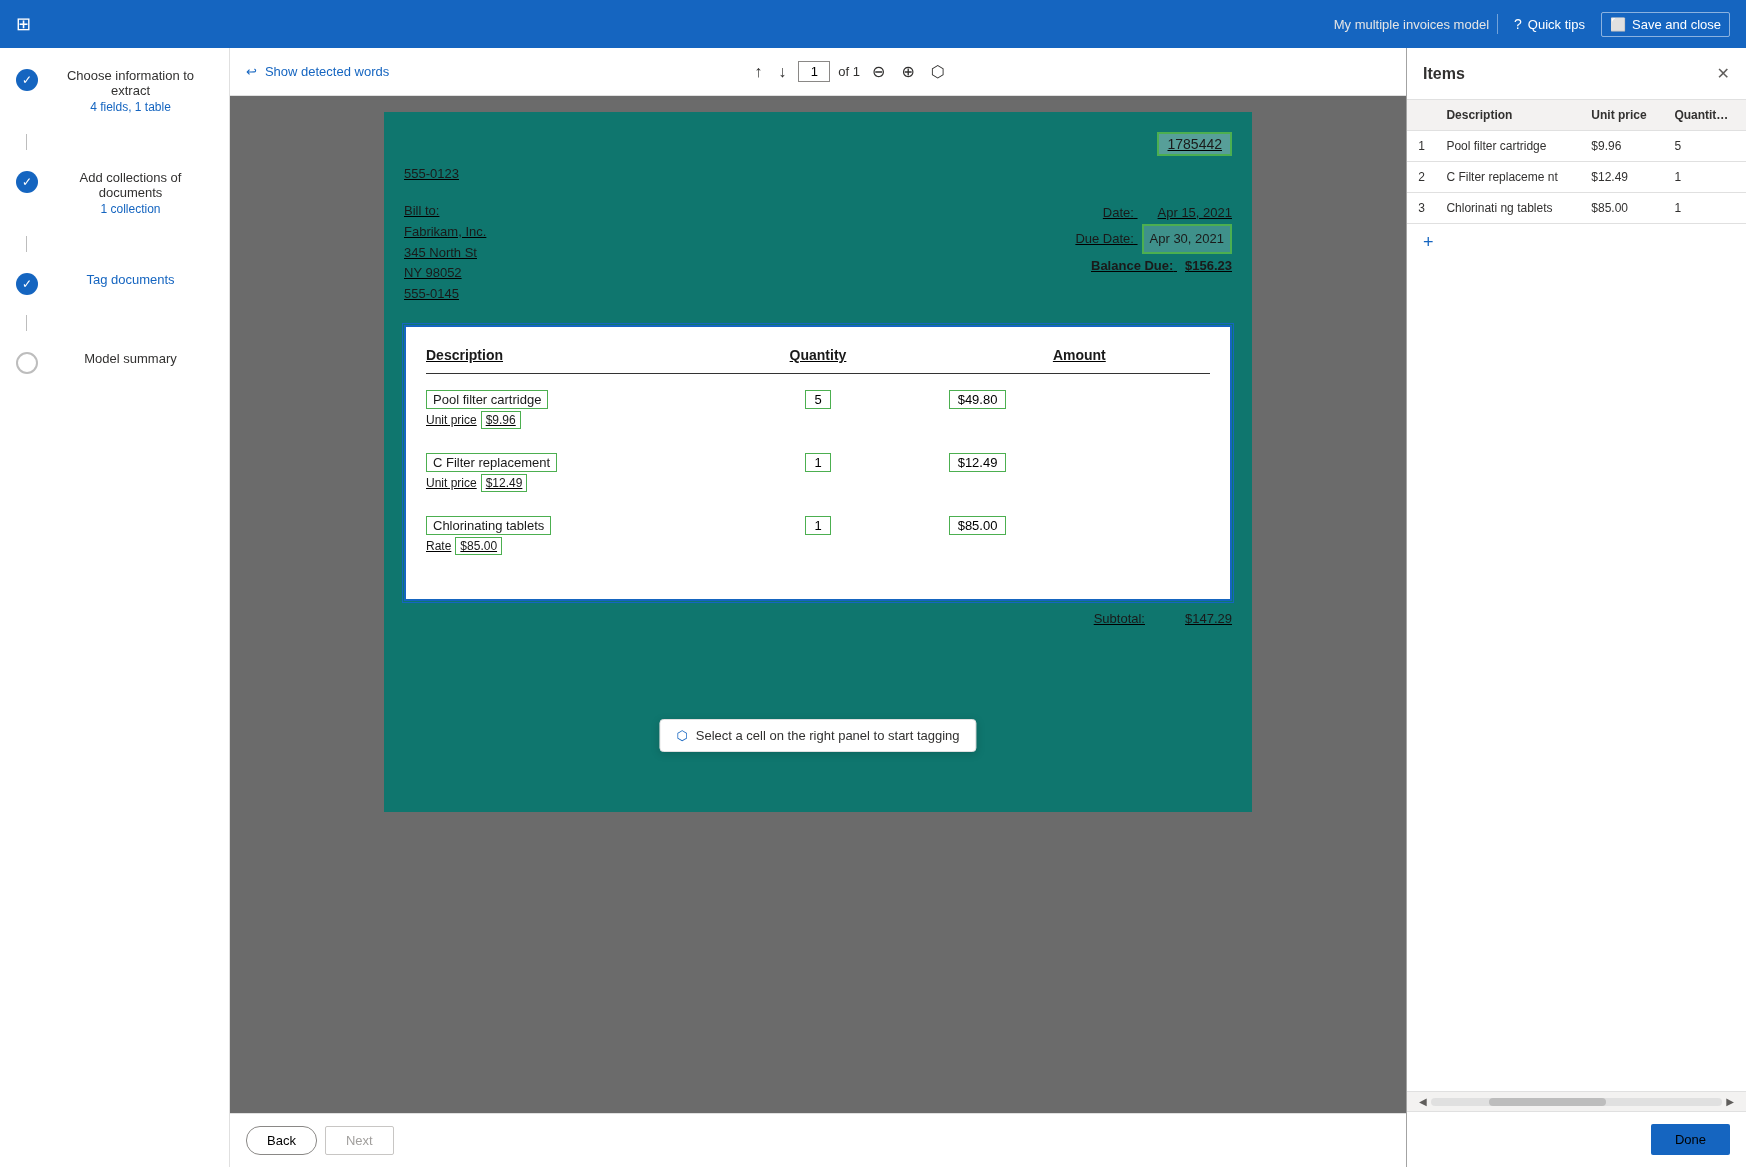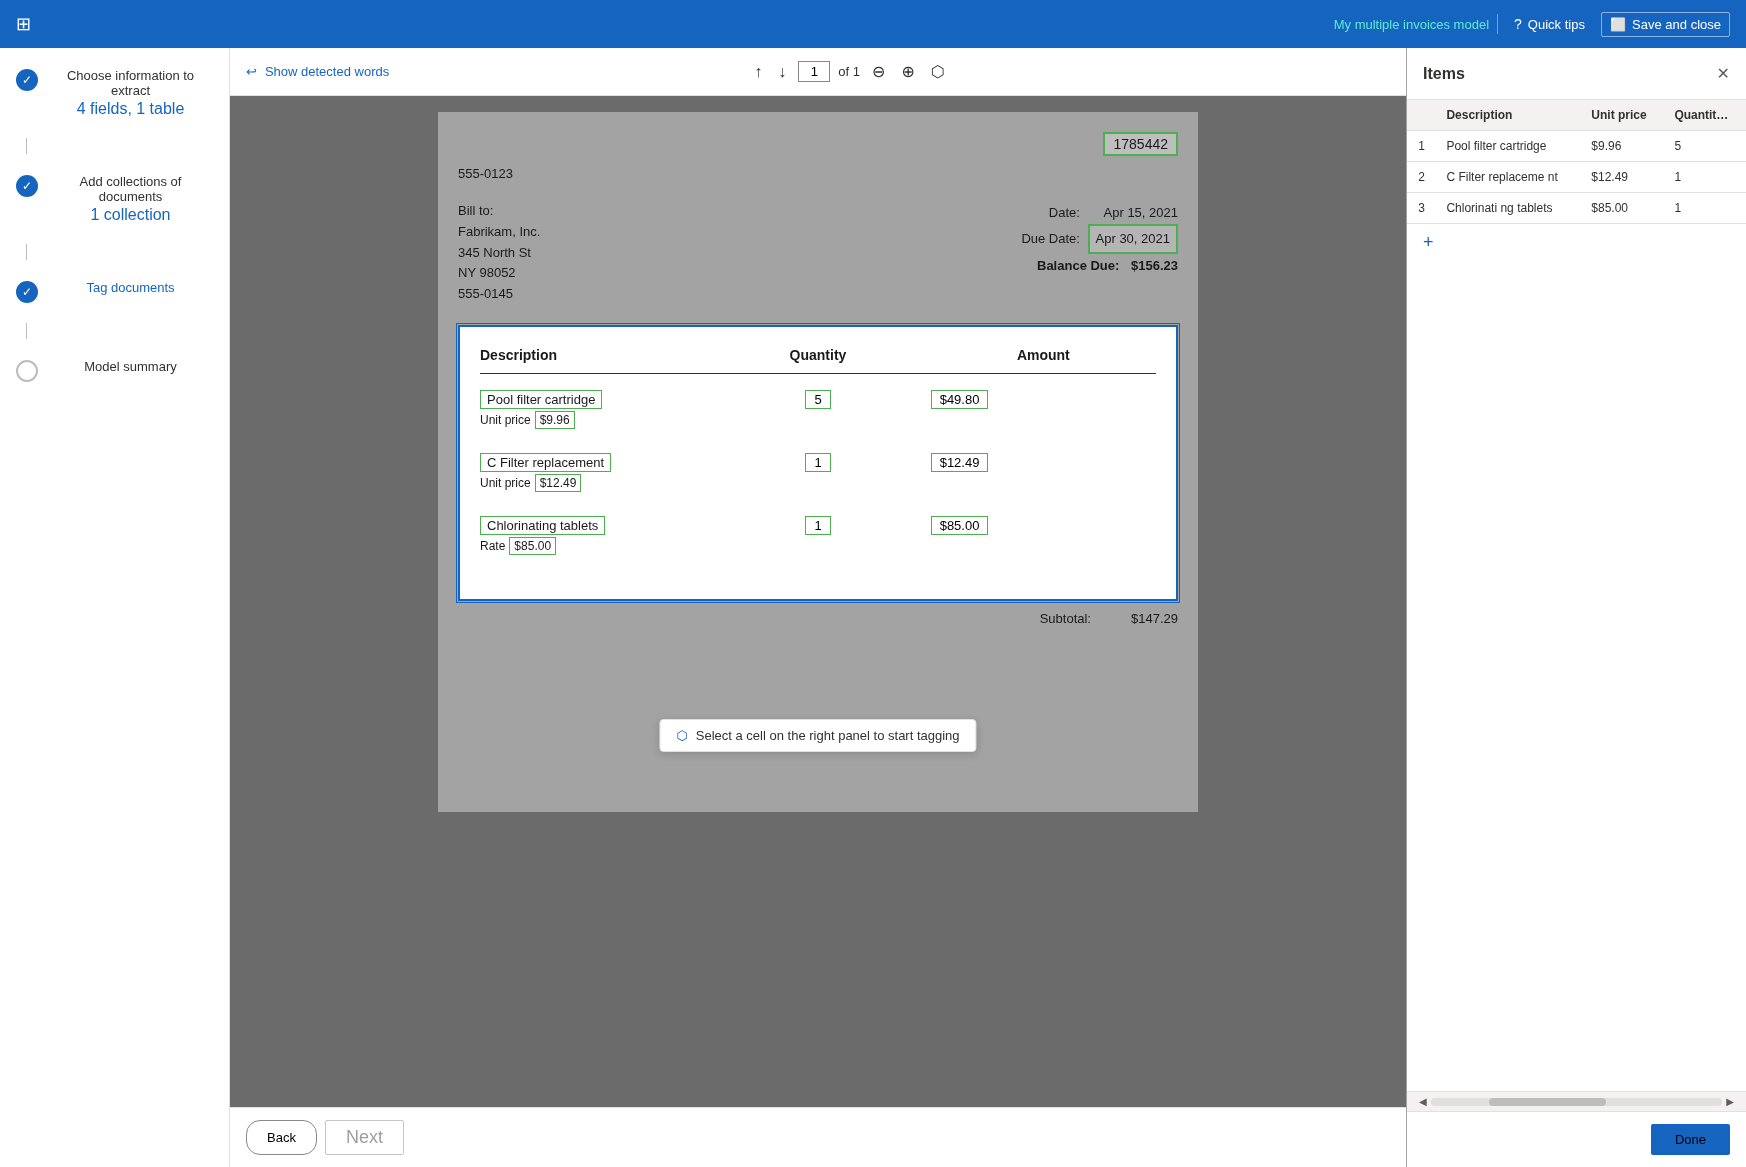--- a/index.html
+++ b/index.html
@@ -10,21 +10,21 @@
       background: #1565c0;
       height: 48px;
       display: flex;
       align-items: center;
       padding: 0 16px;
       color: white;
     }
     .top-bar-grid { display: grid; grid-template-columns: 24px 1fr auto; width: 100%; align-items: center; }
     .waffle-icon { color: white; font-size: 18px; cursor: pointer; }
     .top-bar-right { display: flex; align-items: center; gap: 8px; color: white; font-size: 13px; }
-    .model-name { color: #5eead4; font-size: 13px; }
+    .model-name { color: #e5e5e5; font-size: 13px; }
     .divider-v { width: 1px; height: 20px; background: rgba(255,255,255,0.4); }
     .quick-tips-btn, .save-close-btn {
       display: flex; align-items: center; gap: 6px;
       color: white; font-size: 13px; cursor: pointer; padding: 4px 8px;
       border-radius: 2px;
     }
     .save-close-btn { border: 1px solid rgba(255,255,255,0.5); }
 
     
     .main-layout { display: flex; height: calc(1167px - 48px); }
@@ -44,21 +44,21 @@
       width: 22px; height: 22px; border-radius: 50%;
       display: flex; align-items: center; justify-content: center;
       flex-shrink: 0; margin-top: 1px;
     }
     .step-icon.completed { background: #1565c0; color: white; font-size: 12px; }
     .step-icon.active { background: #1565c0; color: white; font-size: 12px; }
     .step-icon.circle-only { background: white; border: 2px solid #bdbdbd; }
     .step-content { flex: 1; text-align: center; }
     .step-title { font-size: 13px; color: #323130; font-weight: 500; cursor: pointer; }
     .step-title.active { color: #1565c0; }
-    .step-subtitle { font-size: 16px; color: #1565c0; margin-top: 2px; }
+    .step-subtitle { font-size: 12px; color: #1565c0; margin-top: 2px; }
     .step-connector { width: 1px; height: 16px; background: #bdbdbd; margin-left: 10px; }
 
     
     .center-area {
       flex: 1;
       display: flex;
       flex-direction: column;
       overflow: hidden;
     }
     .toolbar {
@@ -88,25 +88,26 @@
       overflow: auto;
       position: relative;
       display: flex;
       flex-direction: column;
       align-items: center;
       padding: 16px;
     }
 
     
     .invoice-container {
-      background: #a3a3a3;
-      width: 760px;
+      background: #0f766e;
+      width: 868px;
       min-height: 700px;
       padding: 20px;
       position: relative;
+      text-decoration: underline;
     }
     .invoice-header-row {
       display: flex;
       justify-content: flex-end;
       margin-bottom: 10px;
     }
     .invoice-number-box {
       border: 2px solid #4caf50;
       padding: 2px 8px;
       color: #1a1a1a;
@@ -314,21 +315,21 @@
       border: 1px solid #8a8886;
       padding: 6px 20px;
       font-size: 13px;
       cursor: pointer;
       border-radius: 14px;
     }
     .next-btn {
       background: white;
       border: 1px solid #c8c6c4;
       padding: 6px 20px;
-      font-size: 18px;
+      font-size: 13px;
       cursor: pointer;
       color: #a19f9d;
       border-radius: 2px;
     }
 
     .scroll-arrow { background: none; border: none; cursor: pointer; color: #605e5c; font-size: 10px; padding: 0 4px; }
   </style>
 </head>
 <body>
 

